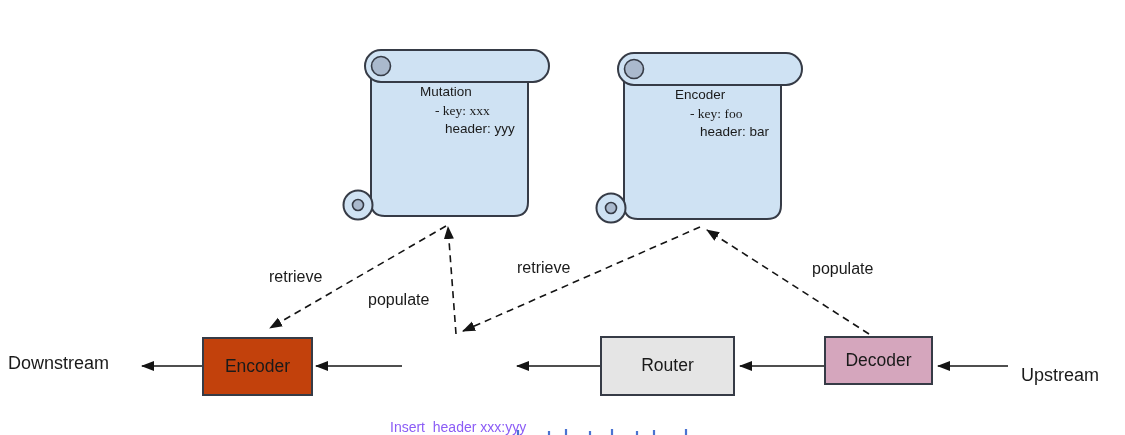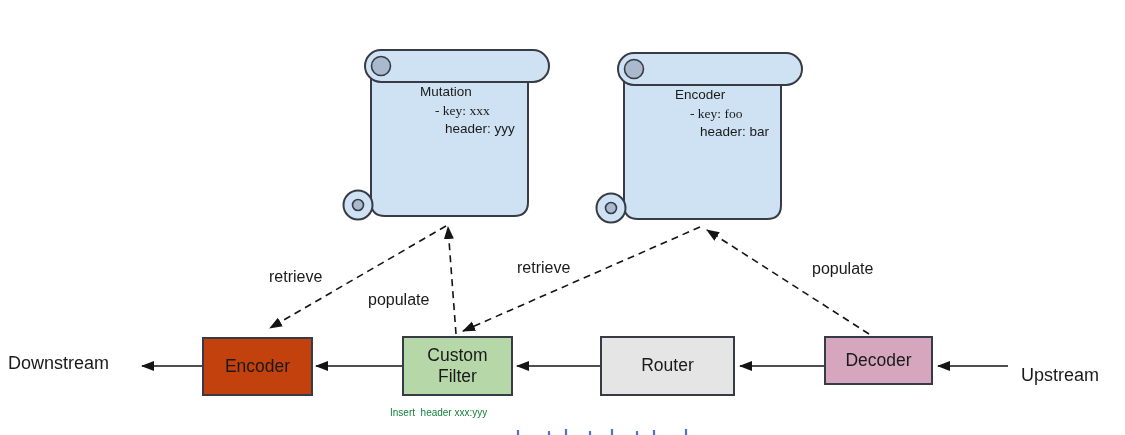--- a/index.html
+++ b/index.html
@@ -24,21 +24,21 @@
   #node-encoder{left:202px;top:337px;width:111px;height:59px;background:#c2410c;}
   #node-custom-filter{left:402px;top:336px;width:111px;height:60px;background:#b6d7a8;}
   #node-router{left:600px;top:336px;width:135px;height:60px;background:#e5e5e5;}
   #node-decoder{left:824px;top:336px;width:109px;height:49px;background:#d5a6bd;}
   .scroll-text{position:absolute;font-size:13.5px;line-height:18.5px;margin-left:42px;}
   #scroll-text-mutation{left:378px;top:83px;}
   #scroll-text-metadata{left:633px;top:86px;}
   .scroll-text .l2{margin-left:15px;font-family:Liberation Serif, serif;}
   .scroll-text .l3{margin-left:25px;}
   .scroll-text div{white-space:pre;}
-  #note-insert{left:390px;top:407px;font-size:10px;color:#15803d;}
+  #note-insert{left:390px;top:419px;font-size:14px;color:#8b5cf6;}
   svg{display:block;}
 </style>
 </head>
 <body>
 
 <div class="stage">
 
   <svg class="layer" width="1125" height="435" viewBox="0 0 1125 435">
     <defs>
       <marker id="ah" markerWidth="16" markerHeight="14" refX="12" refY="5" orient="auto" markerUnits="userSpaceOnUse">
@@ -97,24 +97,20 @@
   </div>
 
   <div class="lbl edge-label" id="edge-retrieve-1">retrieve</div>
   <div class="lbl edge-label" id="edge-populate-1">populate</div>
   <div class="lbl edge-label" id="edge-retrieve-2">retrieve</div>
   <div class="lbl edge-label" id="edge-populate-2">populate</div>
 
   <div class="node" id="node-encoder">
     <span>Encoder</span>
   </div>
-  <div class="node" id="node-custom-filter">
-    <span>Custom</span>
-    <span>Filter</span>
-  </div>
   <div class="node" id="node-router">
     <span>Router</span>
   </div>
   <div class="node" id="node-decoder">
     <span>Decoder</span>
   </div>
 
   <div class="lbl end-label" id="lbl-downstream">Downstream</div>
   <div class="lbl end-label" id="lbl-upstream">Upstream</div>
 

